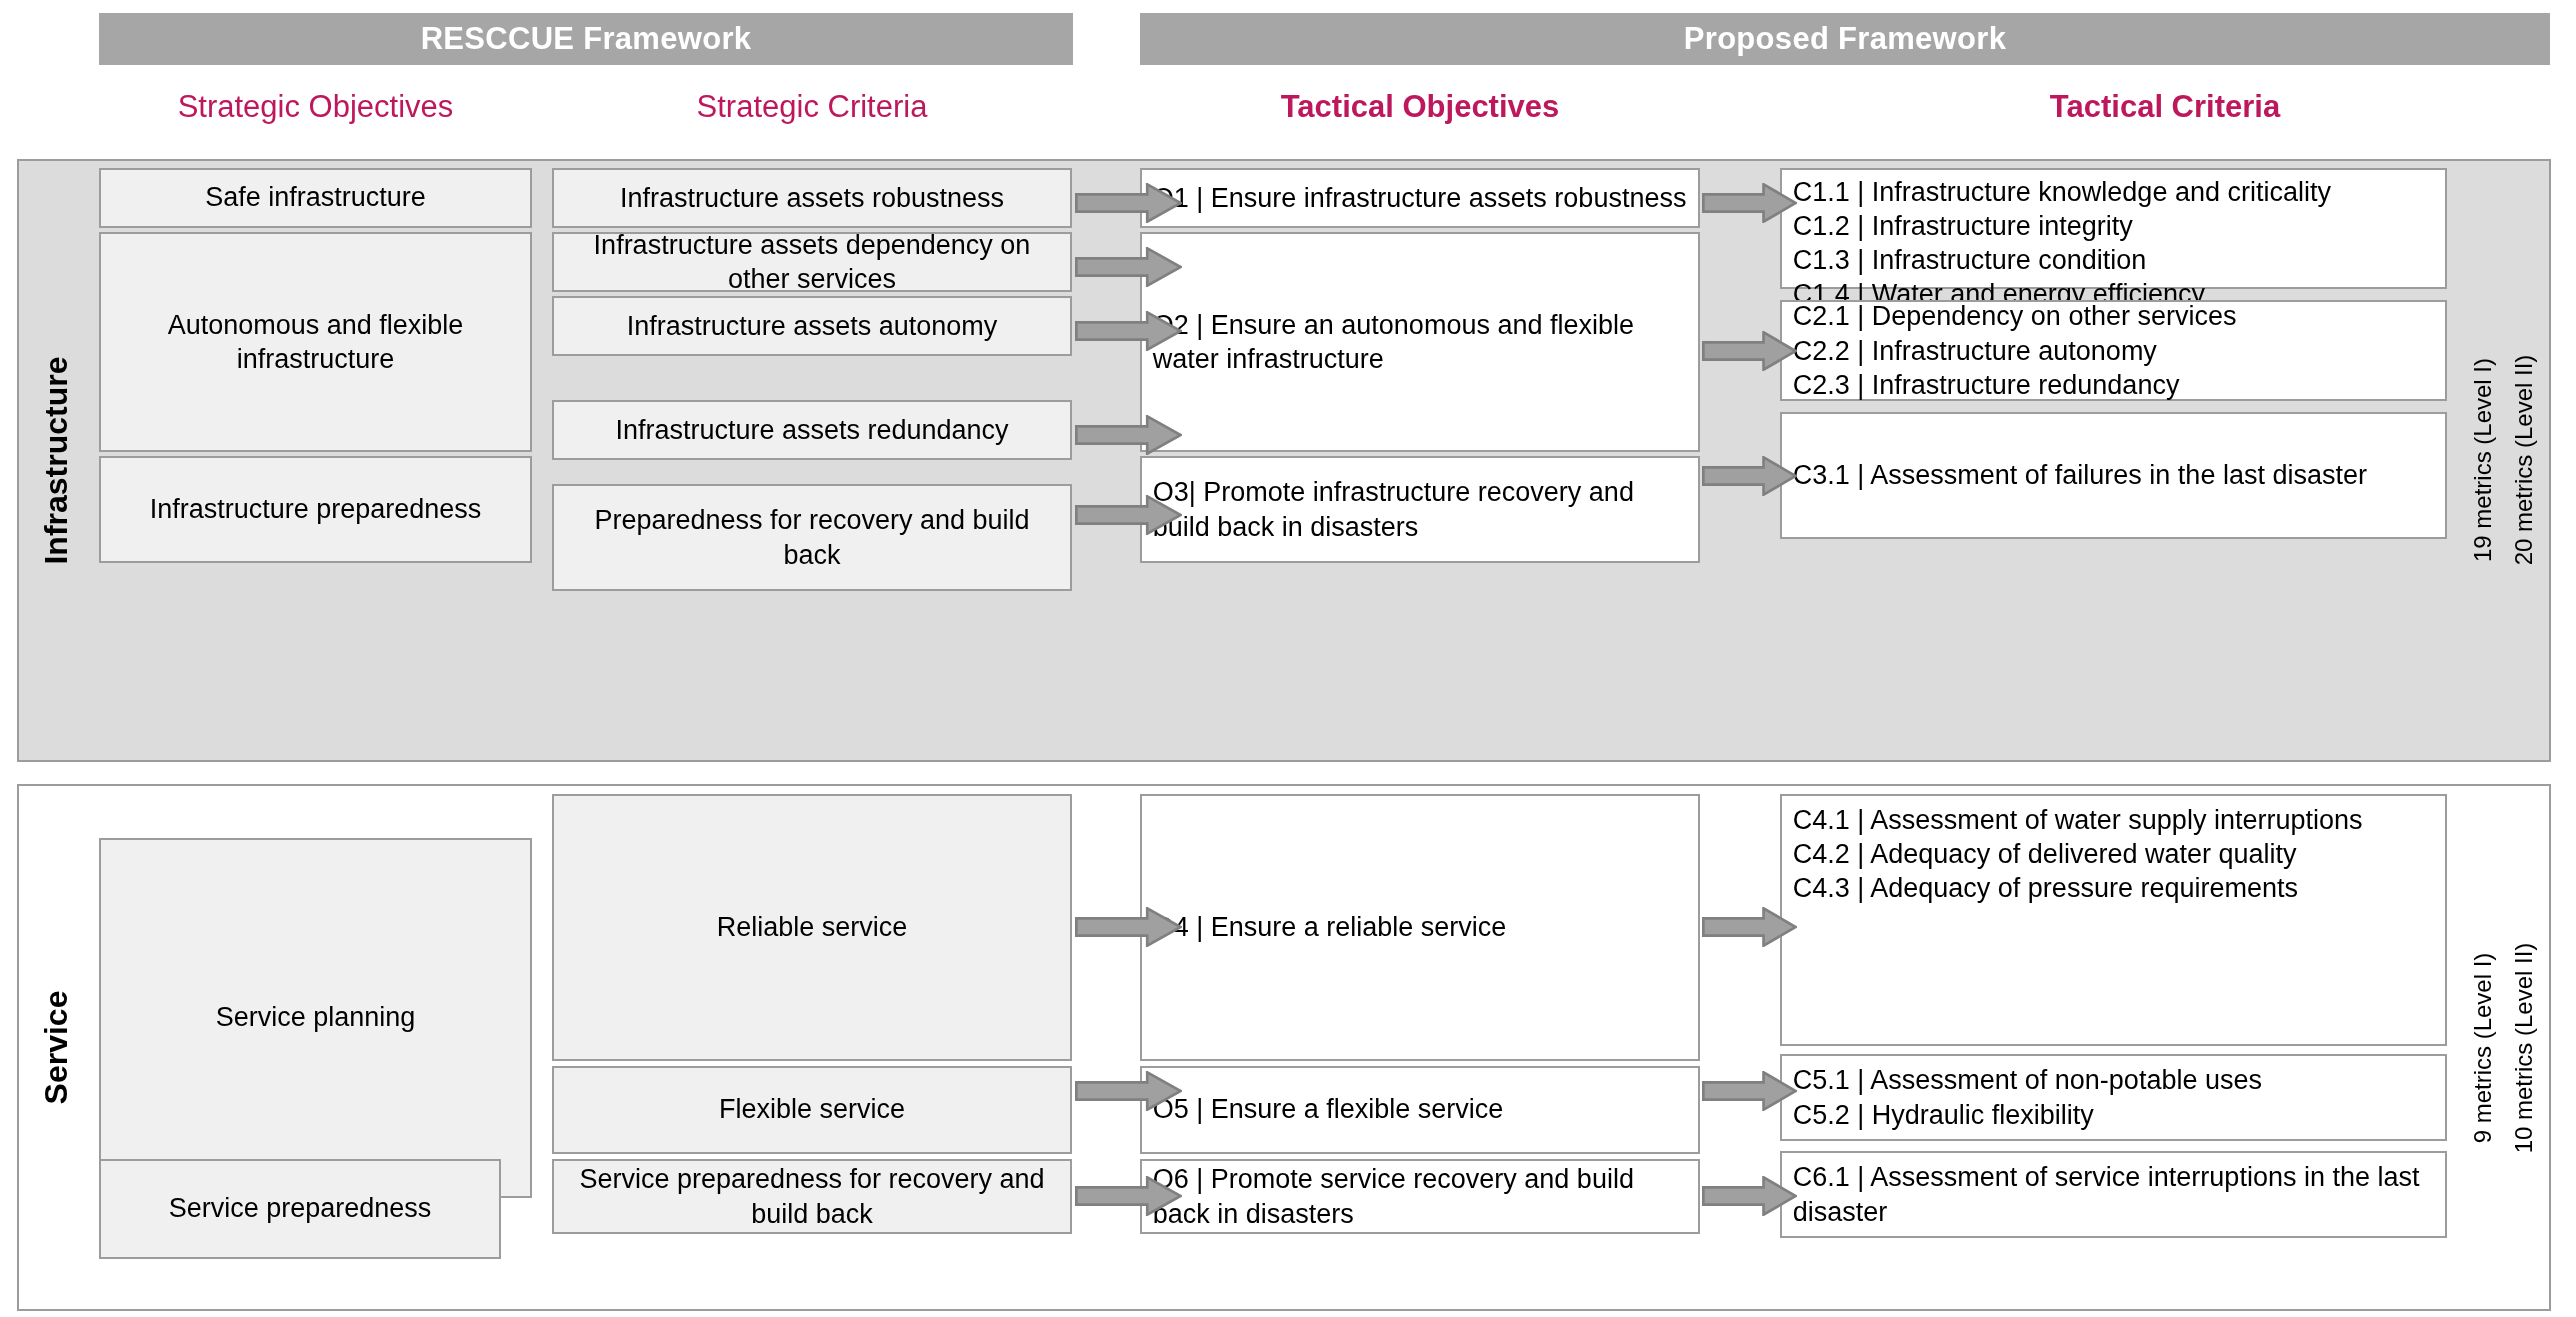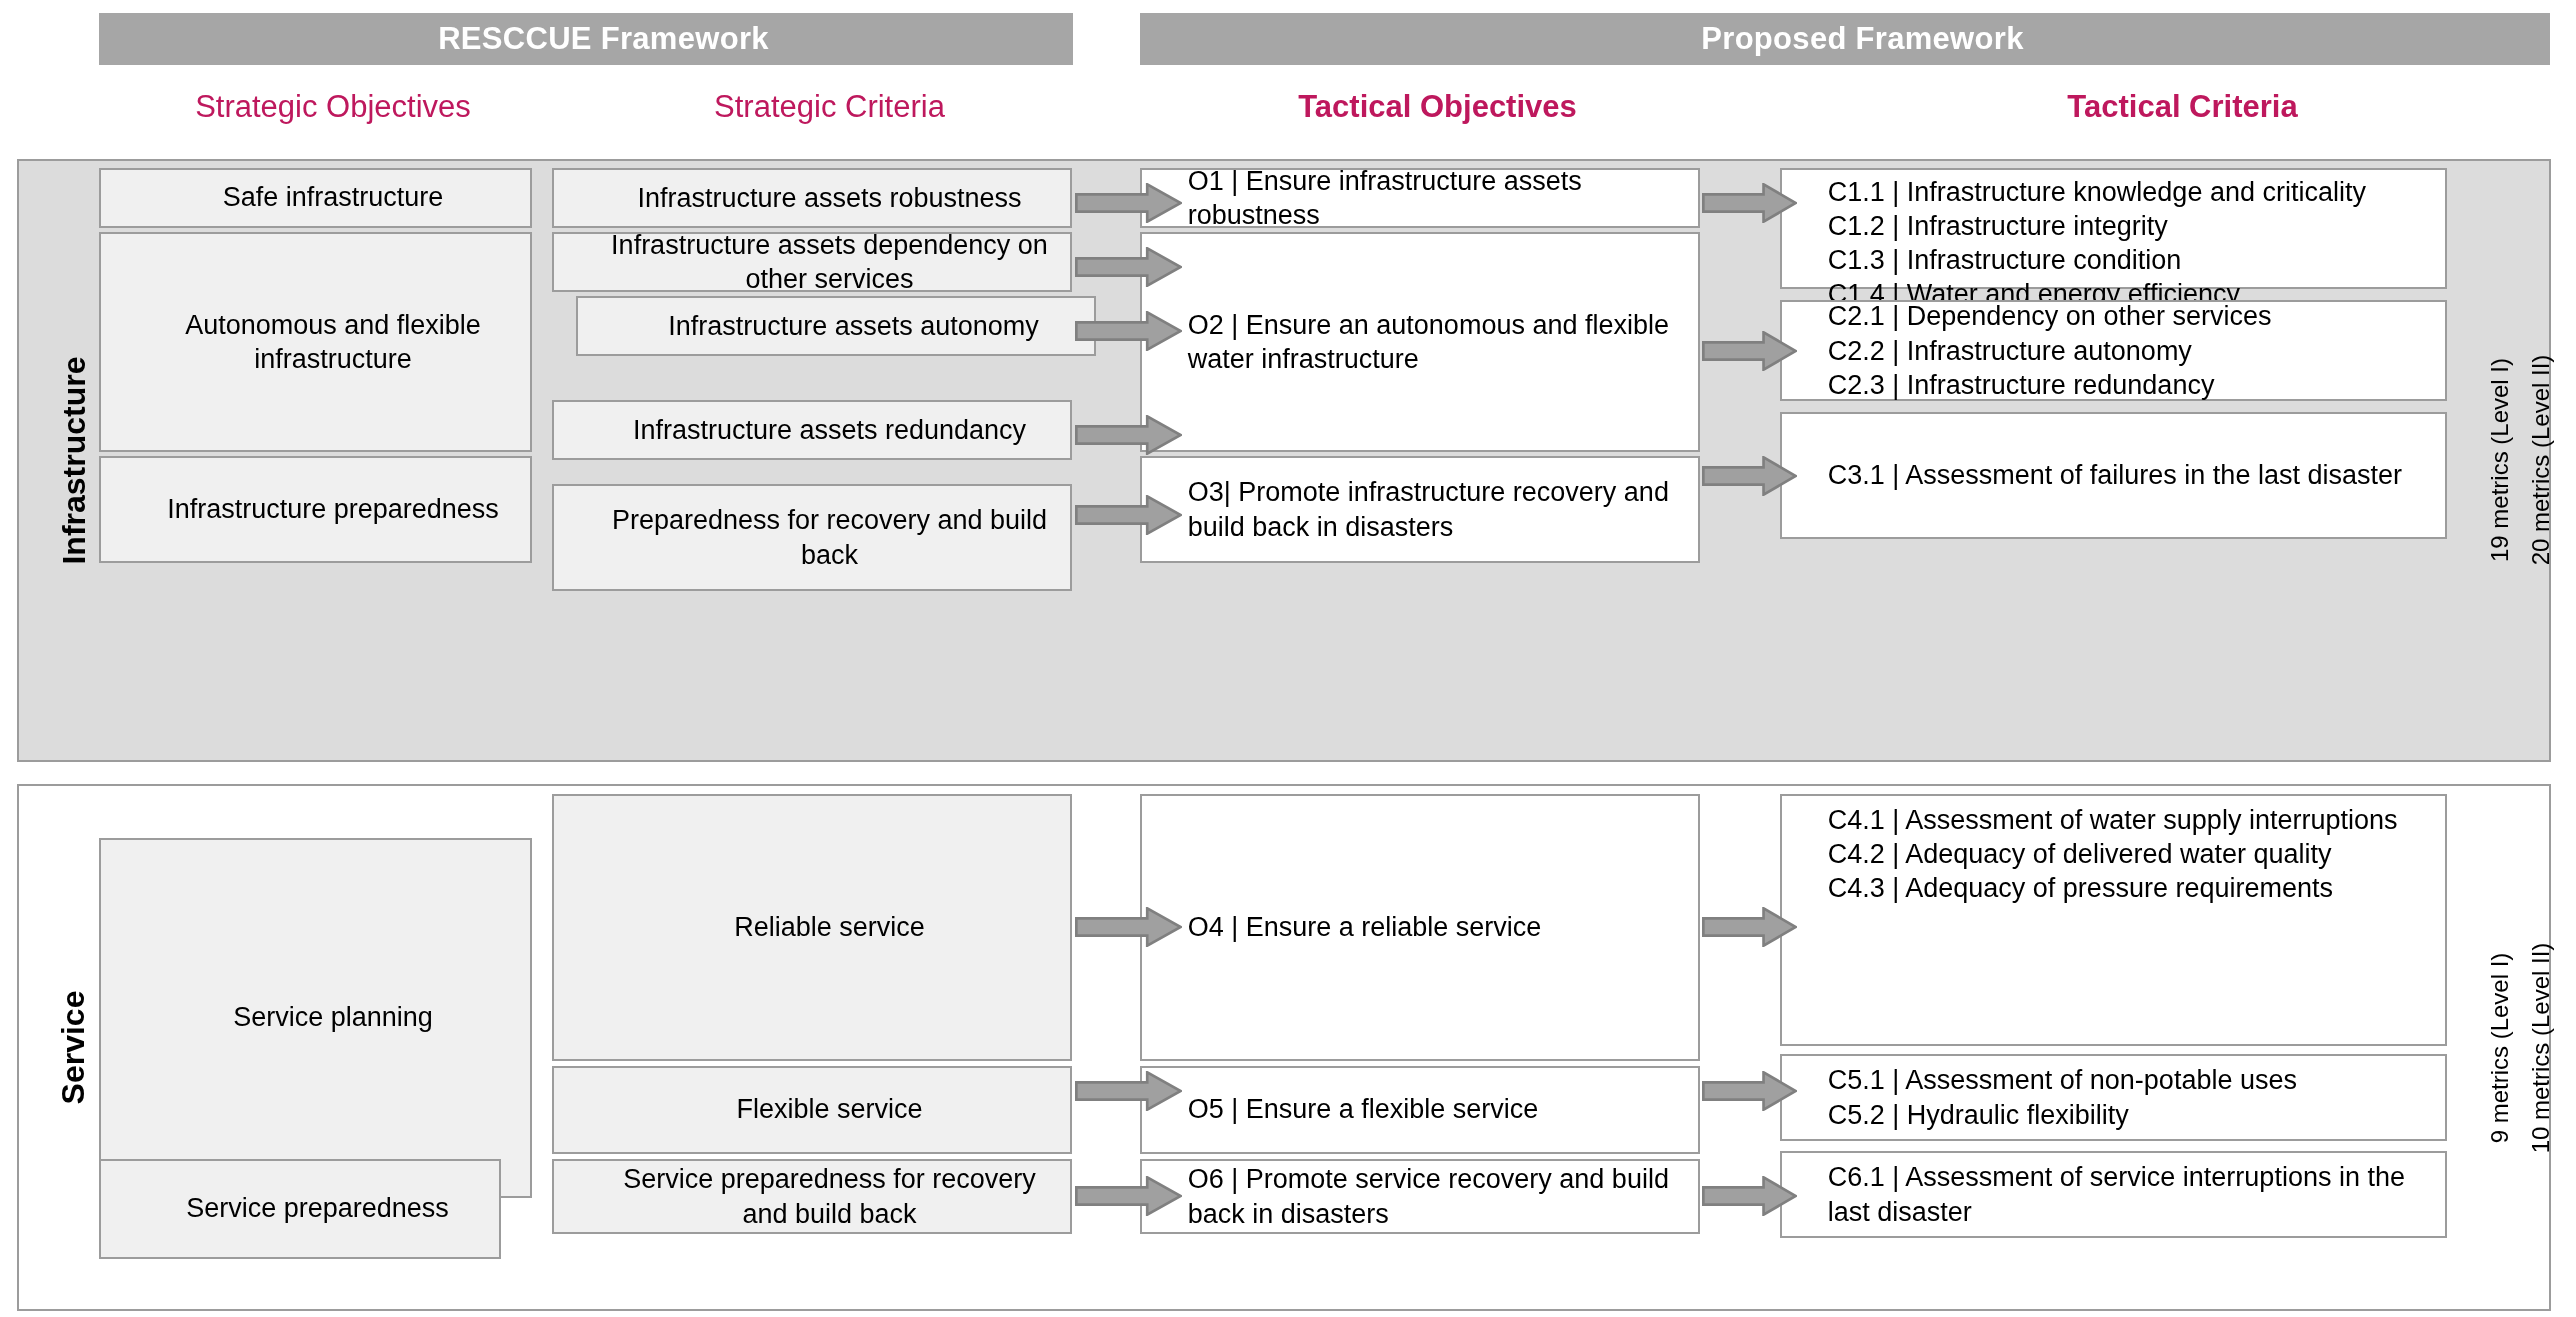--- a/index.html
+++ b/index.html
@@ -1,18 +1,18 @@
 <!DOCTYPE html>
 <html style="font-size:10.7px"><head>
 <meta charset="utf-8">
 <style>
   html,body{margin:0;padding:0;background:#ffffff;}
   body{width:2576px;height:1318px;position:relative;
        font-family:"Liberation Sans","DejaVu Sans",sans-serif;color:#000;}
-  .abs{position:absolute;box-sizing:border-box;padding-left:35px;}
+  .abs{position:absolute;box-sizing:border-box;}
 
   
   .banner{background:#a6a6a6;color:#ffffff;font-weight:bold;font-size:31px;
           display:flex;align-items:center;justify-content:center;letter-spacing:0.3px;}
   .colhead{font-size:31px;color:#be185d;display:flex;align-items:center;justify-content:center;
            text-align:center;}
   .colhead.bold{font-weight:bold;}
 
   
   .panel{border:2.7px solid #9c9c9c;}
@@ -77,21 +77,21 @@
 <div class="abs box box-grey" style="left:99px;top:456px;width:433px;height:107px;">
   <div class="txt lines">Infrastructure preparedness</div>
   </div>
 
 <div class="abs box box-grey" style="left:552px;top:168px;width:520px;height:60px;">
   <div class="txt lines">Infrastructure assets robustness</div>
   </div>
 <div class="abs box box-grey" style="left:552px;top:232px;width:520px;height:60px;">
   <div class="txt lines">Infrastructure assets dependency on other services</div>
   </div>
-<div class="abs box box-grey" style="left:552px;top:296px;width:520px;height:60px;margin-left:24px;">
+<div class="abs box box-grey" style="left:552px;top:296px;width:520px;height:60px;">
   <div class="txt lines">Infrastructure assets autonomy</div>
   </div>
 <div class="abs box box-grey" style="left:552px;top:400px;width:520px;height:60px;">
   <div class="txt lines">Infrastructure assets redundancy</div>
   </div>
 <div class="abs box box-grey" style="left:552px;top:456px;width:520px;height:107px;margin-top:28px;">
   <div class="txt lines">Preparedness for recovery and build back</div>
   </div>
 
 <div class="abs box box-white" style="left:1140px;top:168px;width:560px;height:60px;">

